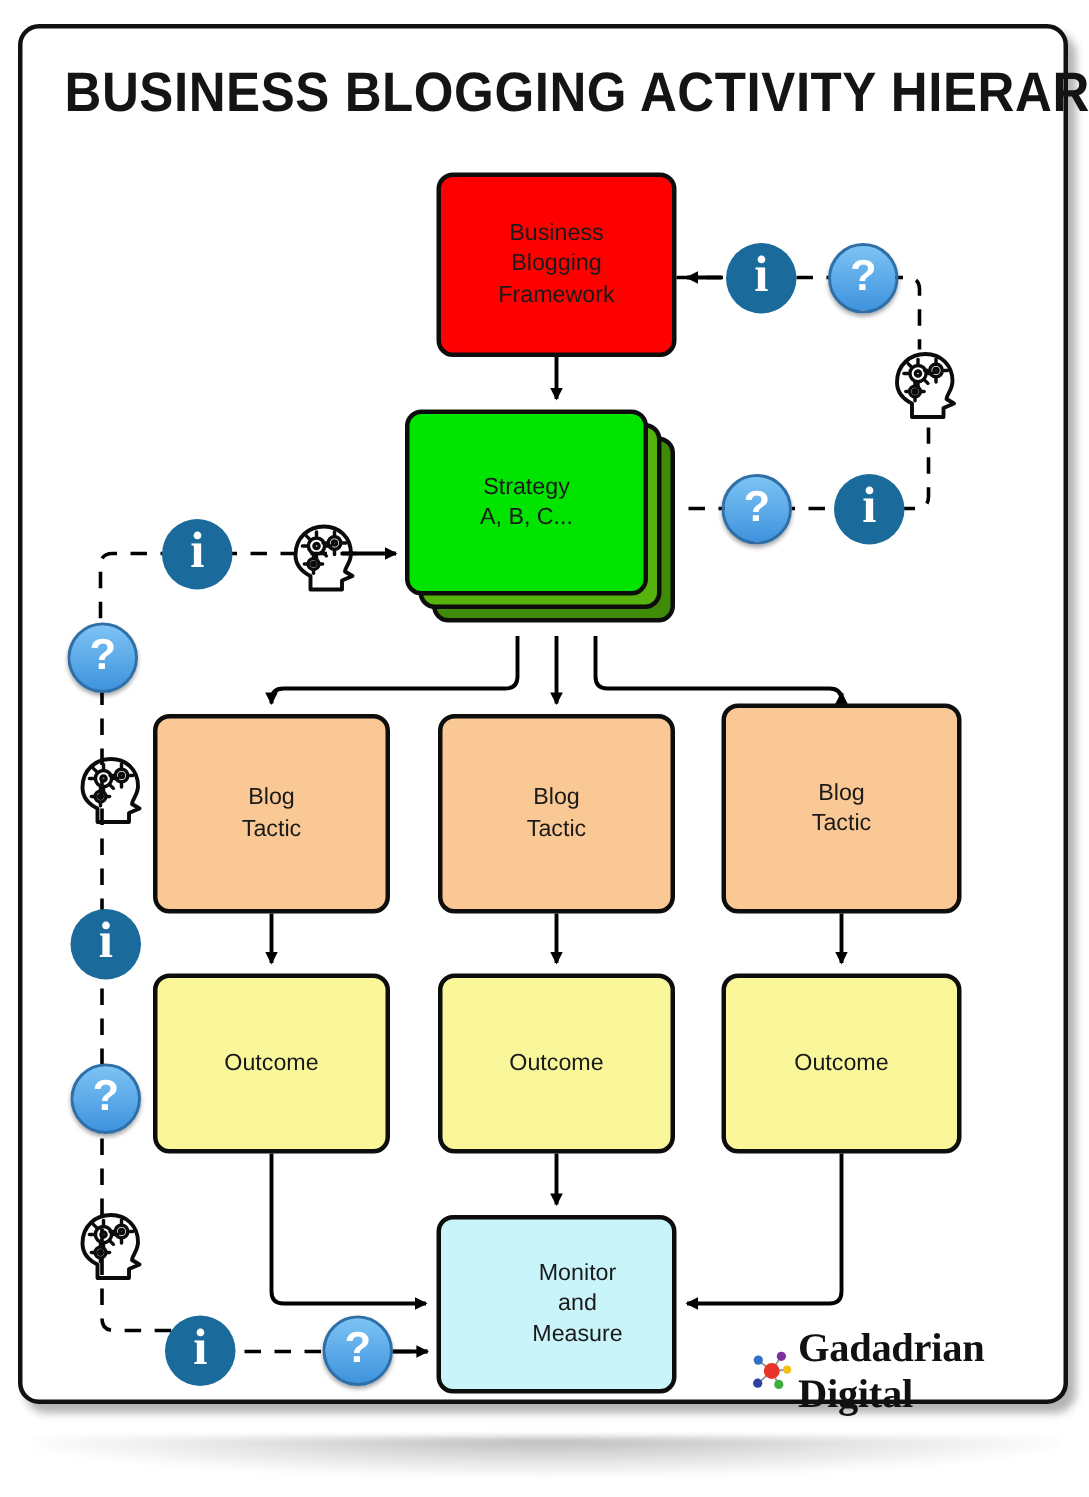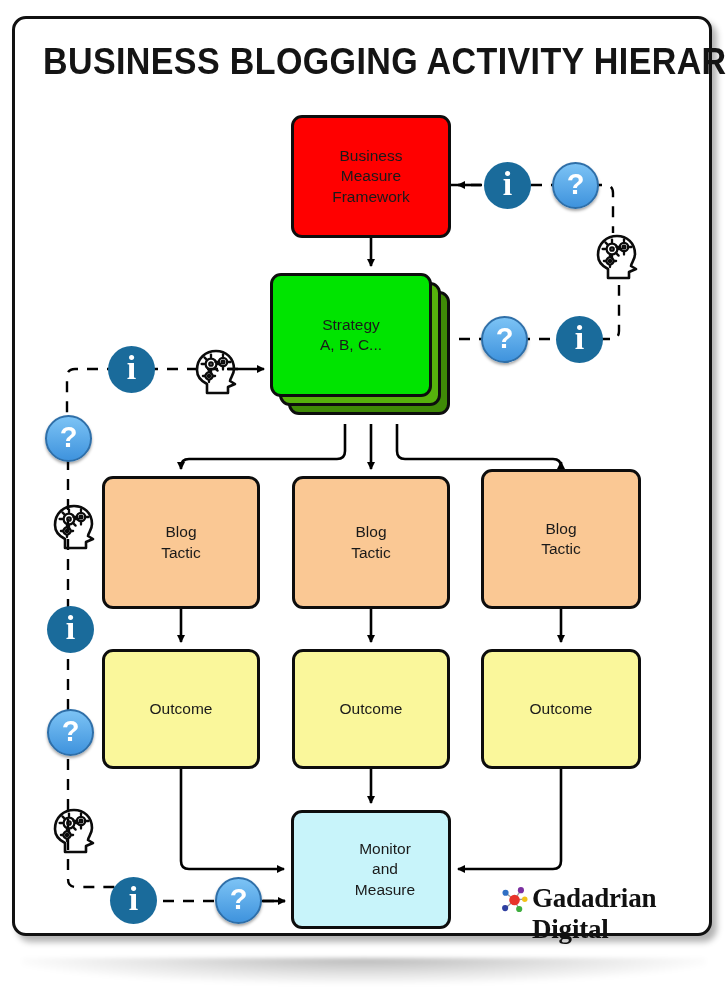--- a/index.html
+++ b/index.html
@@ -114,21 +114,21 @@
     font-family: "Liberation Sans", sans-serif;
     box-shadow: 0 2px 3px rgba(0,0,0,0.35);
   }
 
   
   #brand-logo {
     position: absolute;
     left: 485px;
     top: 864px;
     display: flex;
-    align-items: flex-start;
+    align-items: center;
     z-index: 7;
   }
   #brand-logo-text {
     font-family: "Liberation Serif", serif;
     font-size: 27px;
     font-weight: 700;
     color: #111111;
     letter-spacing: -0.2px;
     margin-left: 3px;
   }
@@ -176,21 +176,21 @@
       <path d="M466,166 L443,166"></path>
       <path d="M238,882 L270,882"></path>
     </g>
   </svg>
 
   <div class="stack-shadow" style="left:273px; top:272px; width:162px; height:124px; background:#3f8a07;"></div>
   <div class="stack-shadow" style="left:264px; top:263px; width:162px; height:124px; background:#56b20c;"></div>
 
   <div class="node" style="left:276px; top:96px; width:160px; height:123px; background:#ff0000;">
     <span>Business
-Measure
+Blogging
 Framework</span>
   </div>
 
   <div class="node" style="left:255px; top:254px; width:162px; height:124px; background:#00e400;justify-content:center;">
     <span>Strategy
 A, B, C...</span>
   </div>
 
   <div class="node" style="left:87px; top:457px; width:158px; height:133px; background:#fac894;">
     <span>Blog

